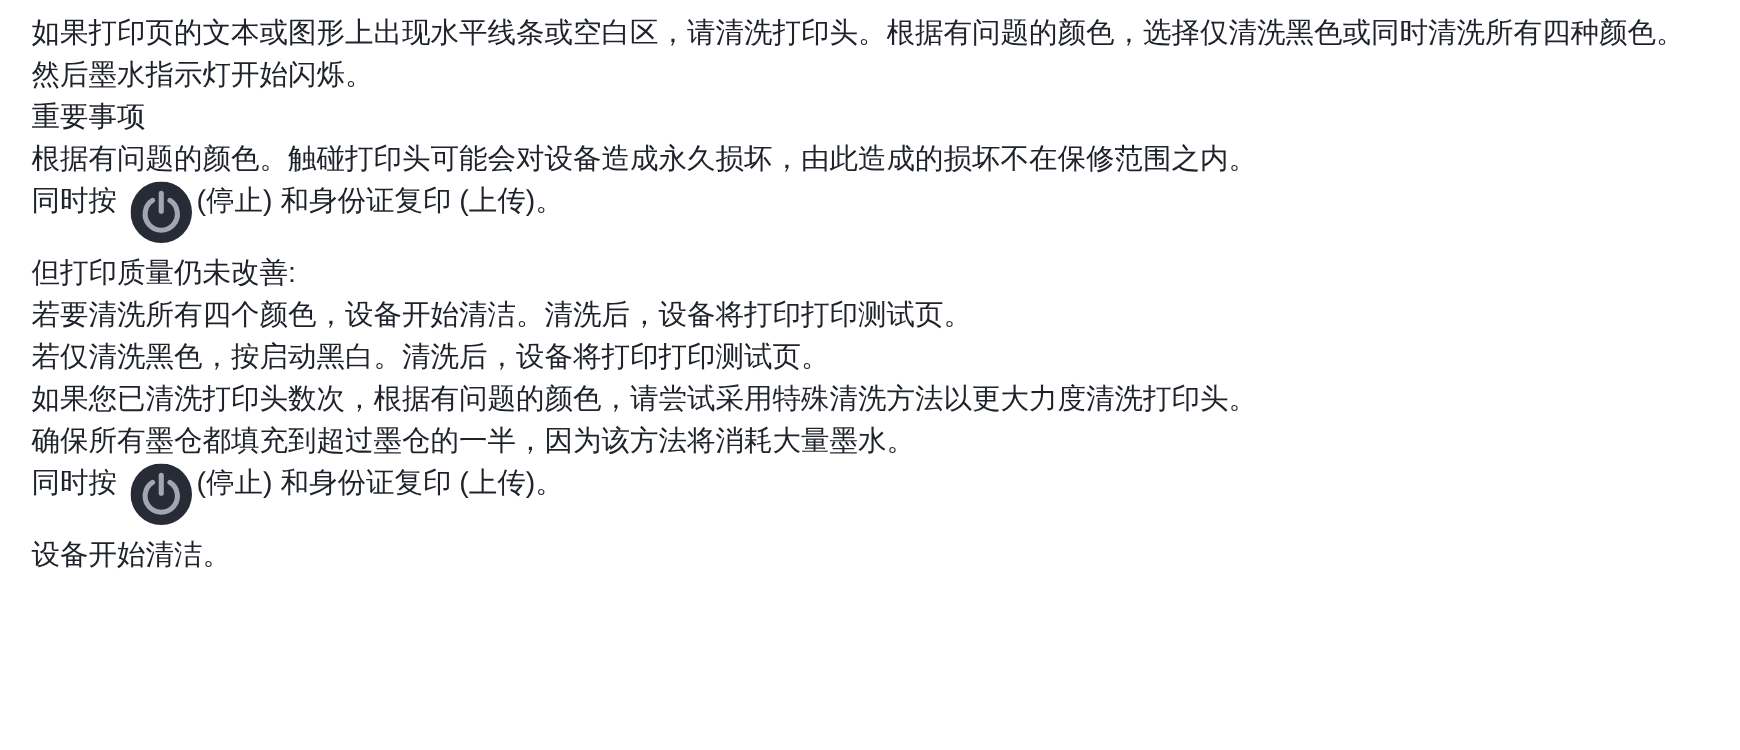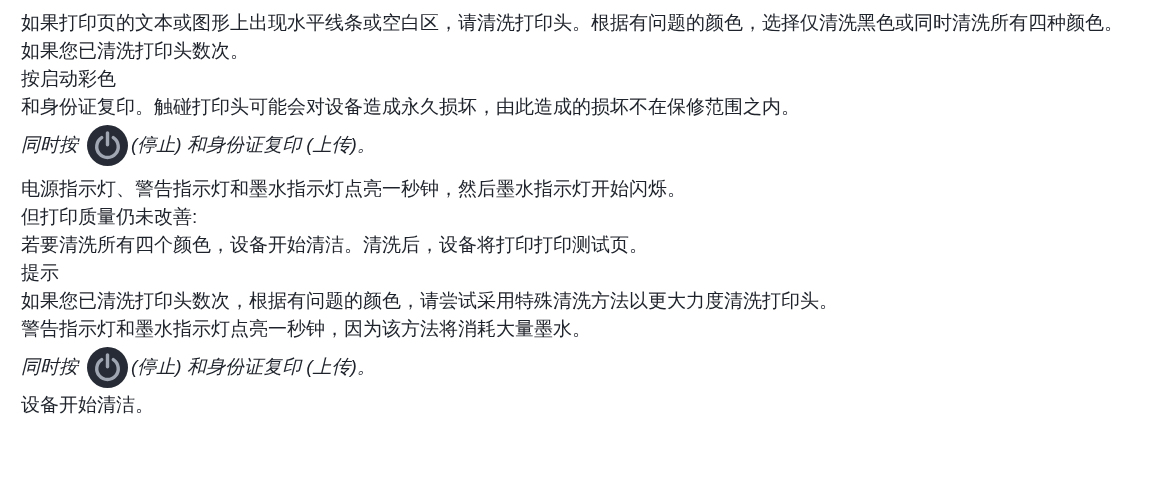--- a/index.html
+++ b/index.html
@@ -13,63 +13,60 @@
   .doc {
     padding: 9px 0 0 21px;
     font-size: 19px;
   }
   .line {
     line-height: 28px;
     white-space: nowrap;
   }
   .icon-line {
     display: flex;
-    align-items: center;
     height: 48px;
     white-space: nowrap;
-    font-style: italic;
   }
   .para-gap { margin-top: 6px; }
   .power-btn {
     display: inline-flex;
     width: 41px;
     height: 41px;
     margin: 0 3px 0 9px;
     flex: 0 0 auto;
   }
   .power-btn svg { display: block; }
 </style>
 </head>
 <body>
 
 <div class="doc">
 
   <div class="line"><span>如果打印页的文本或图形上出现水平线条或空白区，请清洗打印头。根据有问题的颜色，选择仅清洗黑色或同时清洗所有四种颜色。</span></div>
-  <div class="line"><span>如果您已清洗打印头数次。</span></div>
-  <div class="line"><span>按启动彩色</span></div>
-  <div class="line"><span>和身份证复印。触碰打印头可能会对设备造成永久损坏，由此造成的损坏不在保修范围之内。</span></div>
+  <div class="line"><span>然后墨水指示灯开始闪烁。</span></div>
+  <div class="line"><span>重要事项</span></div>
+  <div class="line"><span>根据有问题的颜色。触碰打印头可能会对设备造成永久损坏，由此造成的损坏不在保修范围之内。</span></div>
 
   <div class="icon-line">
     <span>同时按</span>
     <span class="power-btn">
       <svg viewBox="0 0 24 24" width="41" height="41" aria-hidden="true">
         <circle cx="12" cy="12" r="12" fill="#262b35"></circle>
         <path d="M 8.6 7.4 A 6.3 6.3 0 1 0 15.4 7.4" fill="none" stroke-width="2" stroke-linecap="round" stroke="#a0a6b2"></path>
         <line x1="12" y1="4.6" x2="12" y2="11.6" stroke-width="2" stroke-linecap="round" stroke="#a0a6b2"></line>
       </svg>
     </span>
     <span>(停止) 和身份证复印 (上传)。</span>
   </div>
 
-  <div class="line para-gap"><span>电源指示灯、警告指示灯和墨水指示灯点亮一秒钟，然后墨水指示灯开始闪烁。</span></div>
   <div class="line"><span>但打印质量仍未改善:</span></div>
   <div class="line"><span>若要清洗所有四个颜色，设备开始清洁。清洗后，设备将打印打印测试页。</span></div>
-  <div class="line"><span>提示</span></div>
+  <div class="line"><span>若仅清洗黑色，按启动黑白。清洗后，设备将打印打印测试页。</span></div>
   <div class="line"><span>如果您已清洗打印头数次，根据有问题的颜色，请尝试采用特殊清洗方法以更大力度清洗打印头。</span></div>
-  <div class="line"><span>警告指示灯和墨水指示灯点亮一秒钟，因为该方法将消耗大量墨水。</span></div>
+  <div class="line"><span>确保所有墨仓都填充到超过墨仓的一半，因为该方法将消耗大量墨水。</span></div>
 
   <div class="icon-line">
     <span>同时按</span>
     <span class="power-btn">
       <svg viewBox="0 0 24 24" width="41" height="41" aria-hidden="true">
         <circle cx="12" cy="12" r="12" fill="#262b35"></circle>
         <path d="M 8.6 7.4 A 6.3 6.3 0 1 0 15.4 7.4" fill="none" stroke-width="2" stroke-linecap="round" stroke="#a0a6b2"></path>
         <line x1="12" y1="4.6" x2="12" y2="11.6" stroke-width="2" stroke-linecap="round" stroke="#a0a6b2"></line>
       </svg>
     </span>

